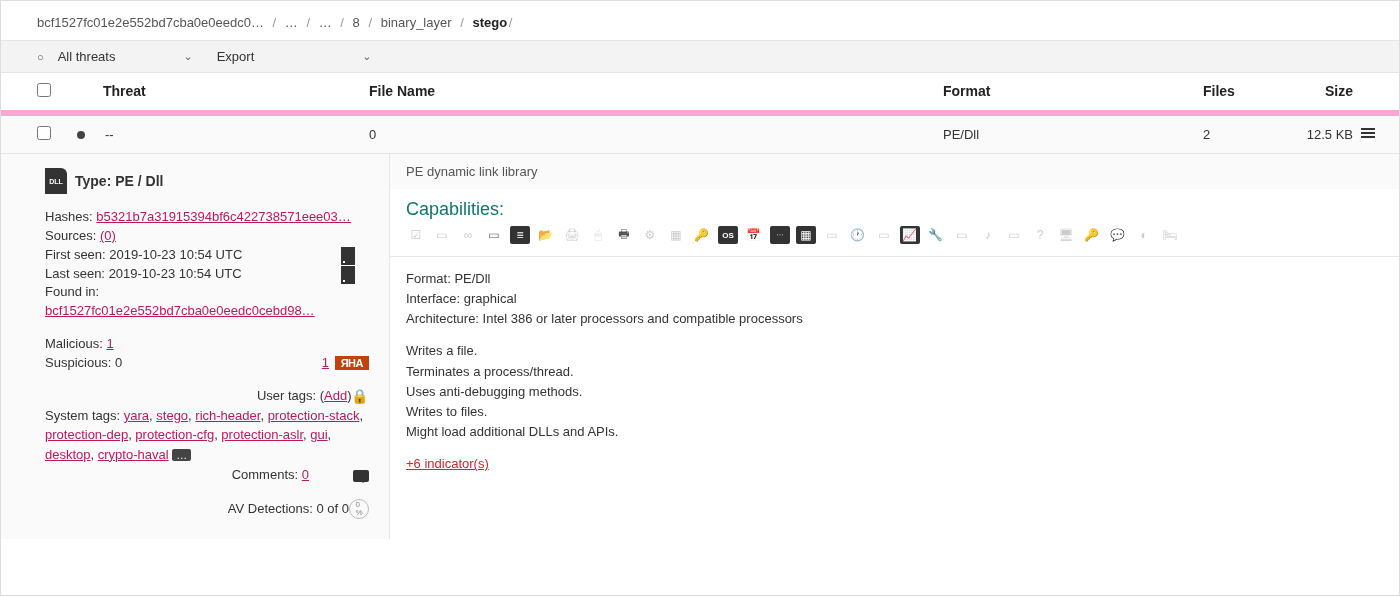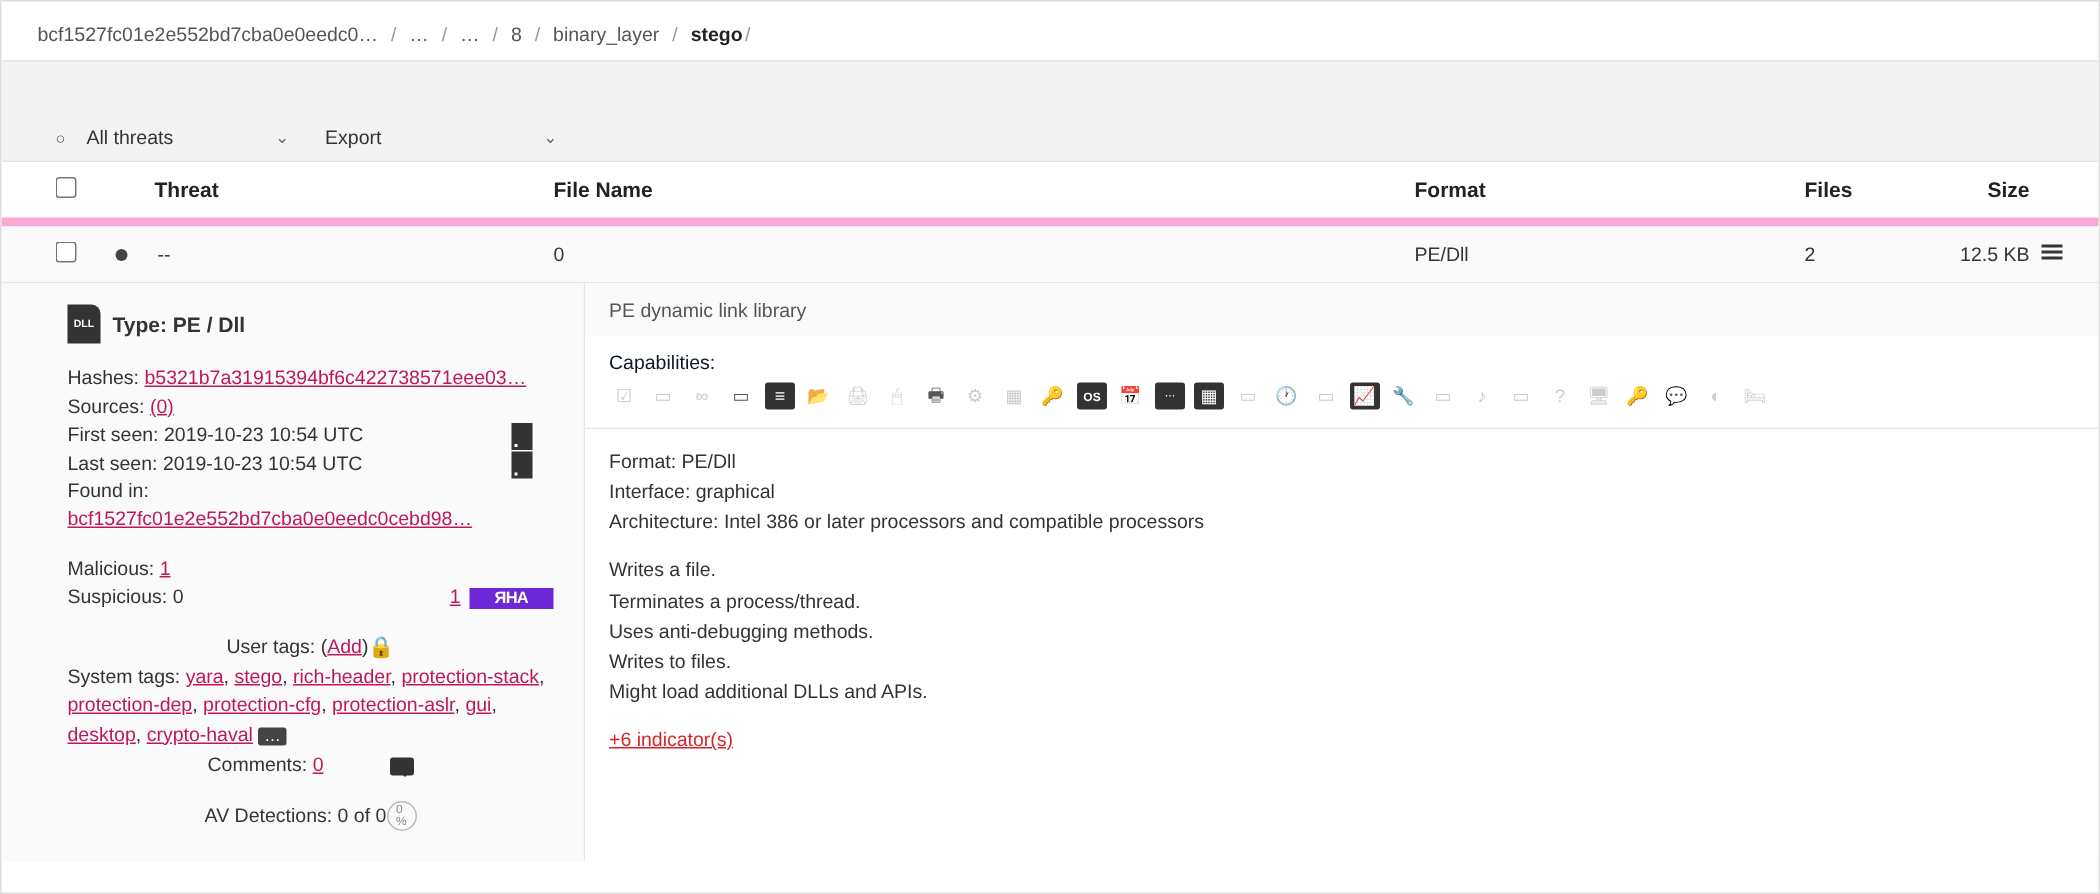--- a/index.html
+++ b/index.html
@@ -1,27 +1,27 @@
 <!DOCTYPE html>
 <html><head>
 <meta charset="utf-8">
 <style>
 * { box-sizing: border-box; margin: 0; padding: 0; }
 body { font-family: Arial, Helvetica, sans-serif; font-size: 13px; color: #333; background: #fff; }
 .container { width: 1400px; height: 596px; border: 1px solid #ddd; padding: 0; overflow: hidden; position: relative; }
 
 
-.breadcrumb { padding: 14px 24px 10px; font-size: 13px; color: #555; }
+.breadcrumb { padding: 14px 36px 10px; font-size: 13px; color: #555; }
 .breadcrumb span { color: #555; }
 .breadcrumb .sep { margin: 0 5px; color: #999; }
 .breadcrumb .bold { font-weight: 700; color: #222; }
 
 
 .toolbar { background: #f3f3f3; border-top: 1px solid #e5e5e5; border-bottom: 1px solid #e5e5e5; padding: 8px 36px; display: flex; align-items: center; gap: 24px; }
-.toolbar-item { display: flex; align-items: center; gap: 8px; font-size: 13px; color: #333; cursor: pointer; margin-top: 35px; }
+.toolbar-item { display: flex; align-items: center; gap: 8px; font-size: 13px; color: #333; cursor: pointer; }
 .toolbar .chev { font-size: 11px; color: #666; margin-left: 60px; }
 .circle-o::before { content: "○"; font-size: 11px; color: #555; margin-right: 6px; }
 
 
 .table-header { display: flex; padding: 10px 16px 10px 36px; border-bottom: 6px solid #f9a8d4; font-weight: 700; font-size: 14px; color: #222; }
 .col-cb { width: 30px; }
 .col-threat { width: 302px; padding-left: 36px; }
 .col-filename { flex: 1; }
 .col-format { width: 260px; }
 .col-files { width: 60px; text-align: left; }
@@ -44,33 +44,33 @@
 .dll-icon { width: 22px; height: 26px; background: #333; color: #fff; font-size: 7px; font-weight: 700; display: flex; align-items: center; justify-content: center; position: relative; border-top-right-radius: 6px; }
 .dll-icon::before { content: ""; position: absolute; top: 0; right: 0; width: 8px; height: 8px; background: #fafafa; border-bottom-left-radius: 2px; display: none; }
 .type-label { font-weight: 700; font-size: 14px; }
 .meta-line { font-size: 13px; line-height: 1.45; color: #333; }
 .meta-line .lbl { color: #333; }
 .link { text-decoration: underline; color: #be185d; cursor: pointer; }
 .meta-block { margin-bottom: 14px; }
 .server-icon { width: 14px; height: 18px; background: #333; display: inline-block; position: relative; }
 .server-icon::after { content: ""; position: absolute; bottom: 2px; left: 2px; width: 2px; height: 2px; background: #fafafa; }
 .right-icons { position: absolute; right: 14px; }
-.yara-badge { background: #6d28d9; color: #fff; font-size: 11px; font-weight: 700; padding: 1px 17px; letter-spacing: -0.5px; }
+.yara-badge { background: #c2410c; color: #fff; font-size: 11px; font-weight: 700; padding: 1px 6px; letter-spacing: -0.5px; }
 .mal-row { display: flex; justify-content: space-between; align-items: center; line-height: 1.45; }
 .tag-more { background: #444; color: #fff; padding: 0px 4px; font-size: 11px; border-radius: 2px; }
 .lock-icon { font-size: 14px; color: #666; }
 .comment-icon { width: 16px; height: 12px; background: #333; border-radius: 2px; display: inline-block; position: relative; }
 .comment-icon::after { content: ""; position: absolute; bottom: -4px; right: 3px; border: 3px solid transparent; border-top-color: #333; }
 .ring { width: 20px; height: 20px; border: 1px solid #bbb; border-radius: 50%; display: flex; align-items: center; justify-content: center; font-size: 8px; color: #888; line-height: 1; }
-.flex-between { display: flex; justify-content: center; align-items: center; }
+.flex-between { display: flex; justify-content: flex-end; align-items: center; }
 
 
 .rp-header { padding: 10px 16px; color: #555; font-size: 13px; background: #fafafa; }
 .rp-cap { padding: 10px 16px 12px; border-bottom: 1px solid #e8e8e8; }
-.cap-label { font-size: 13px; color: #0f172a; margin-bottom: 6px; }
+.cap-label { font-size: 18px; color: #0f766e; margin-bottom: 6px; }
 .cap-icons { display: flex; gap: 6px; flex-wrap: nowrap; }
 .cap-icons .ci { width: 20px; height: 18px; display: flex; align-items: center; justify-content: center; font-size: 12px; color: #ccc; border-radius: 2px; }
 .cap-icons .ci.dark { background: #333; color: #fff; }
 .cap-icons .ci.mid { color: #555; }
 .rp-body { padding: 12px 16px; font-size: 13px; line-height: 1.55; color: #333; }
 .rp-body p { margin: 0; }
 .rp-indicators { margin-top: 12px; }
 .red-link { color: #d8232a; text-decoration: underline; cursor: pointer; font-size: 13px; }
 
 input[type="checkbox"] { width: 14px; height: 14px; border: 1px solid #aaa; cursor: pointer; }

